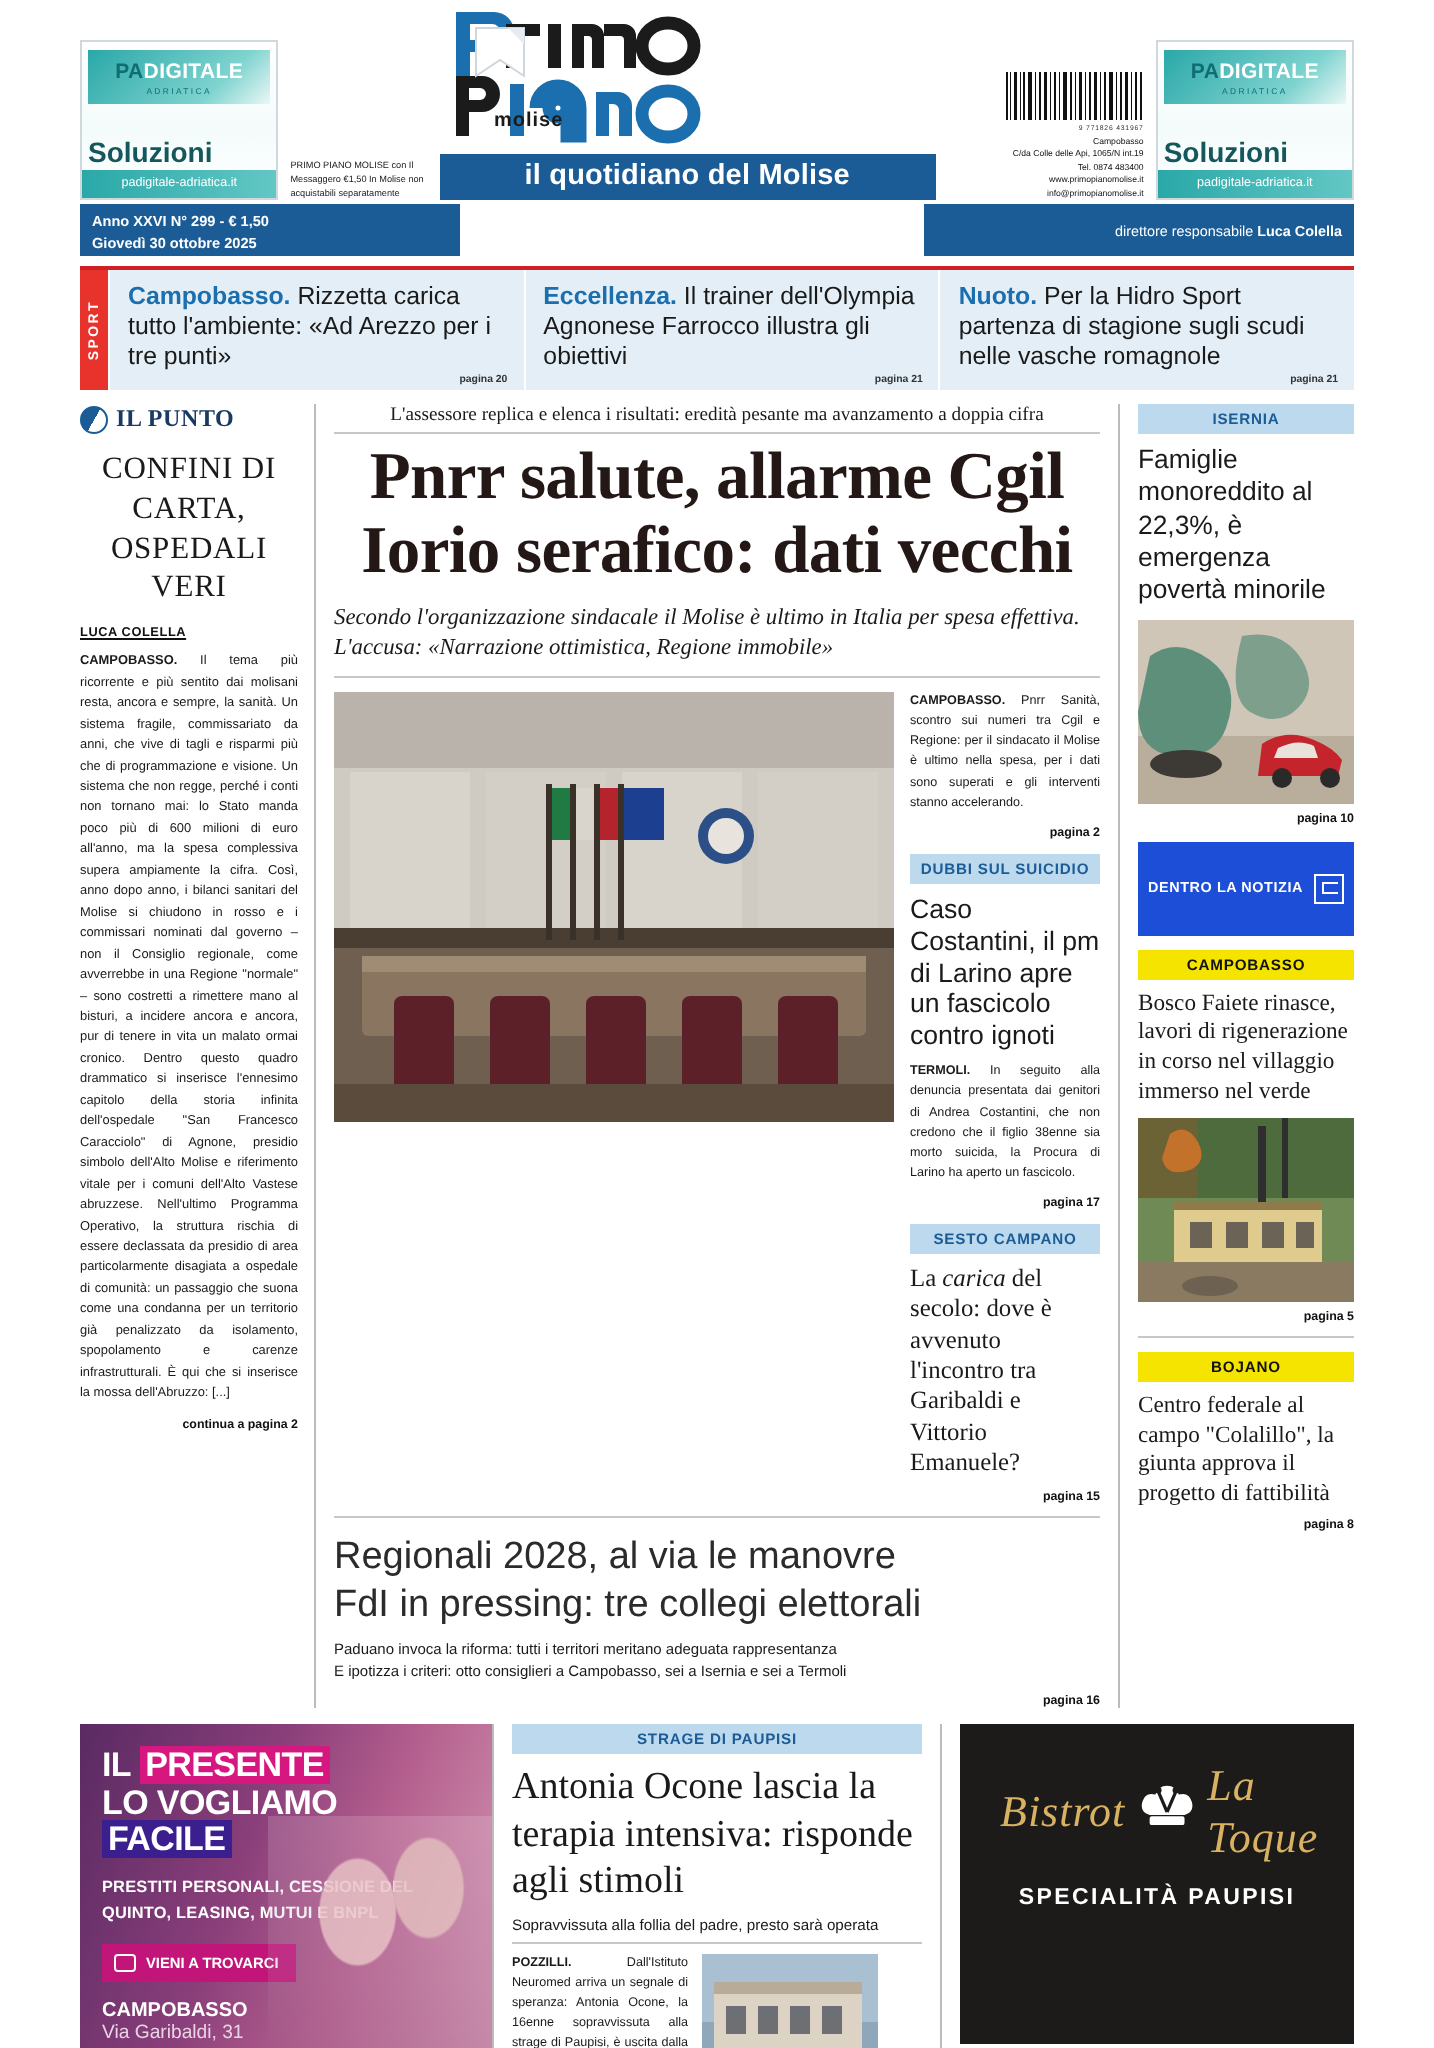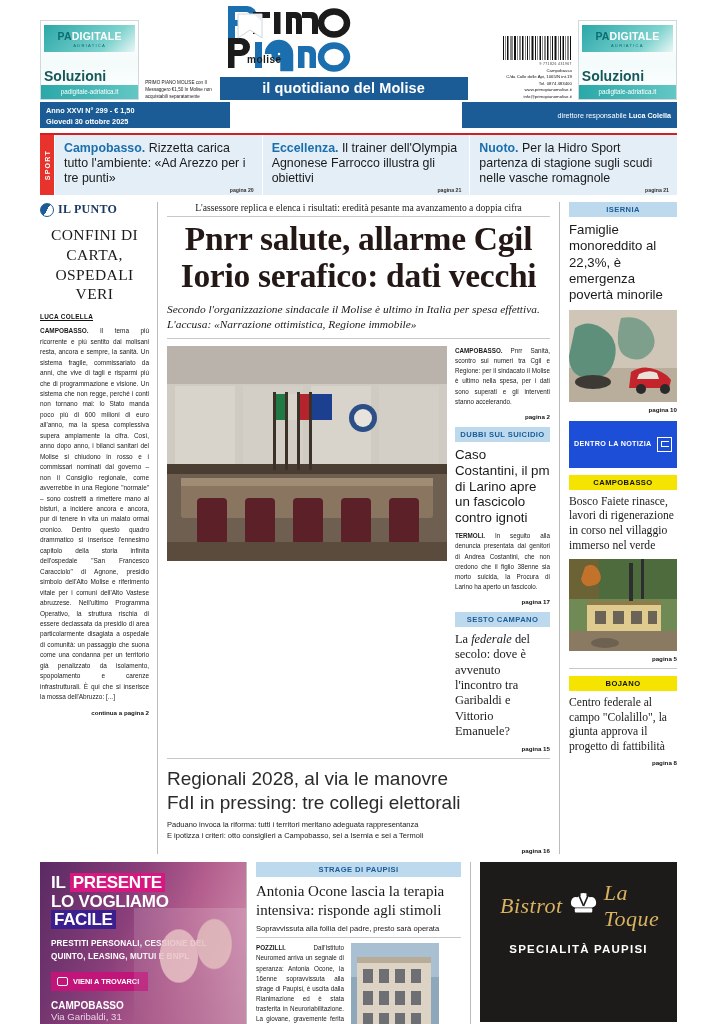--- a/index.html
+++ b/index.html
@@ -474,21 +474,21 @@
           <div class="pg-ref">pagina 2</div>
 
           <div class="badge blue">DUBBI SUL SUICIDIO</div>
           <div class="sec-title">Caso Costantini, il pm di Larino apre un fascicolo contro ignoti</div>
           <div class="sec-body">
             <b>TERMOLI.</b><span> In seguito alla denuncia presentata dai genitori di Andrea Costantini, che non credono che il figlio 38enne sia morto suicida, la Procura di Larino ha aperto un fascicolo.</span>
           </div>
           <div class="pg-ref">pagina 17</div>
 
           <div class="badge blue">SESTO CAMPANO</div>
-          <div class="sec-title serif"><span>La </span><i>federale</i><span> del secolo: dove è avvenuto l'incontro tra Garibaldi e Vittorio Emanuele?</span></div>
+          <div class="sec-title serif"><span>La </span><i>carica</i><span> del secolo: dove è avvenuto l'incontro tra Garibaldi e Vittorio Emanuele?</span></div>
           <div class="pg-ref">pagina 15</div>
         </div>
       </div>
 
       <div class="rule"></div>
       <div class="mid-headline">
         <div>Regionali 2028, al via le manovre</div>
         <div>FdI in pressing: tre collegi elettorali</div>
       </div>
       <div class="mid-sub">
@@ -566,21 +566,21 @@
         </div>
         <div class="city">CAMPOBASSO</div>
         <div class="addr">Via Garibaldi, 31</div>
         
         
       </div>
     </div>
 
     <div class="b-mid">
       <div class="badge blue" style="margin-top:0">STRAGE DI PAUPISI</div>
-      <div class="sec-title serif" style="font-size:15px">Antonia Ocone lascia la terapia intensiva: risponde agli stimoli</div>
+      <div class="sec-title serif" style="font-size:19px">Antonia Ocone lascia la terapia intensiva: risponde agli stimoli</div>
       <div style="font-size:7.6px;margin-top:5px;padding-bottom:4px;border-bottom:1px solid #c8c8c8;color:#1a1a1a">Sopravvissuta alla follia del padre, presto sarà operata</div>
       <div style="display:flex;gap:7px;margin-top:5px">
         <div style="width:88px">
           <div class="sec-body" style="margin-top:0">
             <b>POZZILLI.</b><span> Dall'Istituto Neuromed arriva un segnale di speranza: Antonia Ocone, la 16enne sopravvissuta alla strage di Paupisi, è uscita dalla Rianimazione ed è stata trasferita in Neuroriabilitazione. La giovane, gravemente ferita dal padre il 30 settembre scorso, è sveglia e parzialmente collaborante, ma dovrà affrontare un nuovo intervento.</span>
           </div>
 
         </div>
         <div class="photo-paup" style="width:88px">
           <svg width="88" height="116" viewBox="0 0 88 116" preserveAspectRatio="none">

